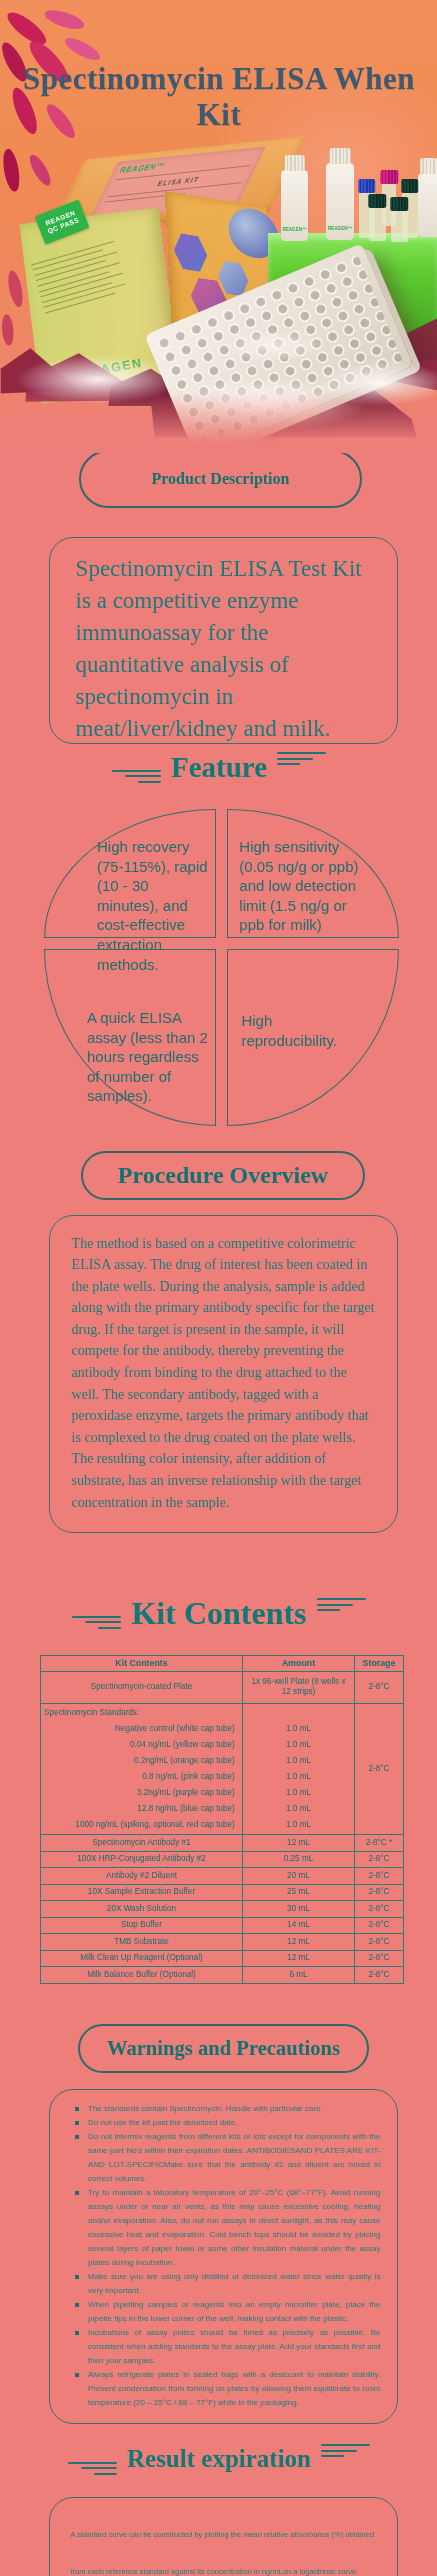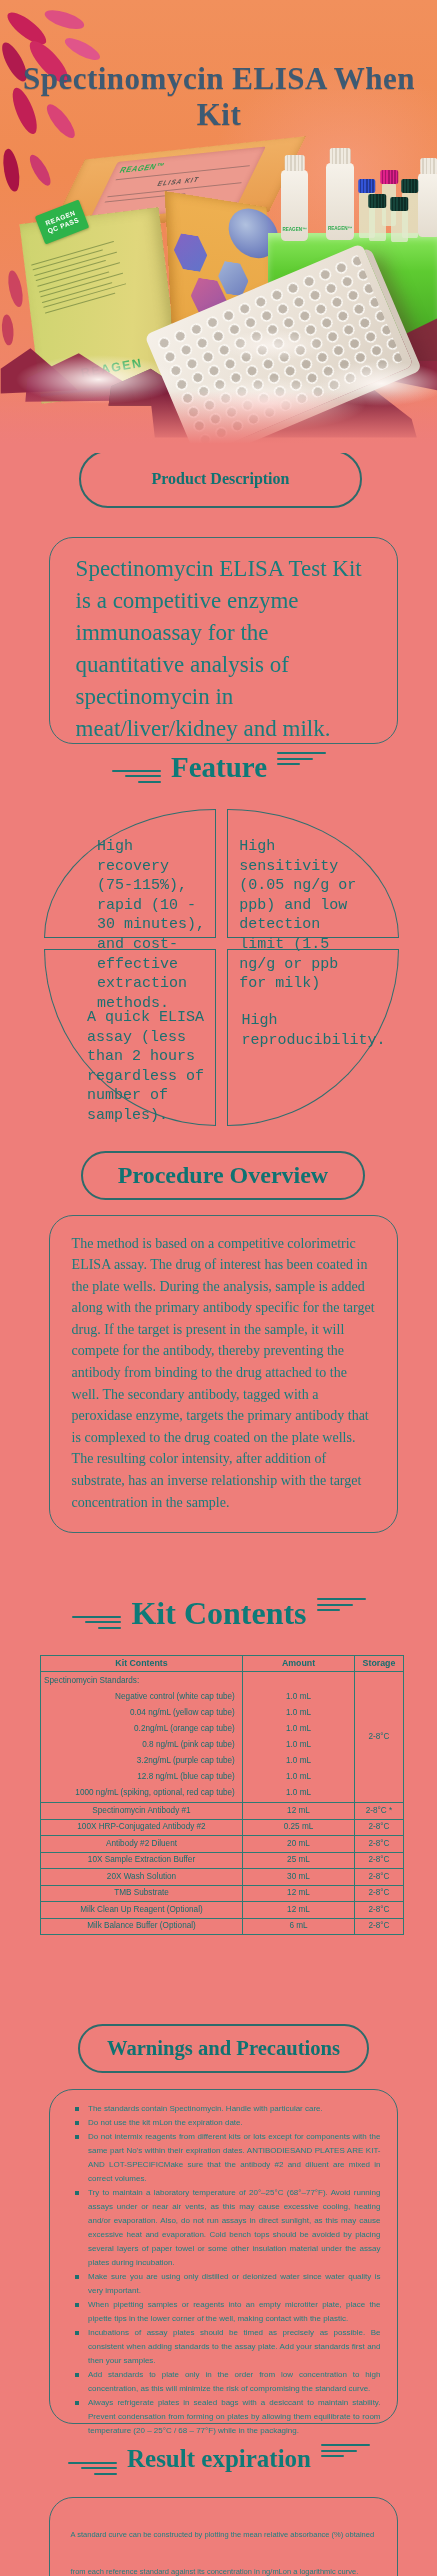--- a/index.html
+++ b/index.html
@@ -107,21 +107,21 @@
   .deco.dright{align-items:flex-start;margin-bottom:17.5px;}
   .deco i:nth-child(1){width:49px;}.deco i:nth-child(2){width:36px;}.deco i:nth-child(3){width:23px;}
 
   
   .quadrants{position:absolute;left:44px;top:809px;width:355px;height:316px;}
   .quad{position:absolute;border:1px solid #2f6f6f;}
   .q-tl{left:0;top:0;width:172px;height:129px;border-top-left-radius:172px 129px;}
   .q-tr{left:183px;top:0;width:172px;height:129px;border-top-right-radius:172px 129px;}
   .q-bl{left:0;top:140px;width:172px;height:177px;border-bottom-left-radius:172px 177px;}
   .q-br{left:183px;top:140px;width:172px;height:177px;border-bottom-right-radius:172px 177px;}
-  .quad p{position:absolute;margin:0;font-family:Liberation Mono, monospace;font-size:15px;line-height:19.6px;color:#1c7070;}
+  .quad p{position:absolute;margin:0;font-family:Liberation Sans, sans-serif;font-size:15px;line-height:19.6px;color:#1c7070;}
   .q-tl p{left:52px;top:27px;width:117px;}
   .q-tr p{left:11.3px;top:27px;width:129px;}
   .q-bl p{left:42px;top:58px;width:124px;}
   .q-br p{left:13.4px;top:61px;width:129px;}
 
   
   .kit-table{position:absolute;left:40px;top:1655px;border-collapse:collapse;table-layout:fixed;width:364px;}
   .kit-table th,.kit-table td{border:1px solid #2e7a74;color:#156f6f;text-align:center;vertical-align:middle;
         font:8.2px/1.25 "Liberation Sans",sans-serif;padding:1px 3.1px;}
   .kit-table th{font-weight:bold;font-size:8.8px;height:15.5px;}
@@ -309,20 +309,25 @@
         <col style="width:202px;">
         <col style="width:112px;">
         <col style="width:49px;">
       </colgroup>
     <tbody>
         <tr>
           <th>Kit Contents</th>
           <th>Amount</th>
           <th>Storage</th>
         </tr>
+        <tr class="h-plate">
+          <td>Spectinomycin-coated Plate</td>
+          <td>1x 96-well Plate (8 wells x 12 strips)</td>
+          <td>2-8°C</td>
+        </tr>
         <tr>
           <td class="std-names">
             <div class="slabel">Spectinomycin Standards:</div>
             <div class="sitem">Negative control (white cap tube)</div>
             <div class="sitem">0.04 ng/mL (yellow cap tube)</div>
             <div class="sitem">0.2ng/mL (orange cap tube)</div>
             <div class="sitem">0.8 ng/mL (pink cap tube)</div>
             <div class="sitem">3.2ng/mL (purple cap tube)</div>
             <div class="sitem">12.8 ng/mL (blue cap tube)</div>
             <div class="sitem">1000 ng/mL (spiking, optional, red cap tube)</div>
@@ -358,20 +363,25 @@
           <td>10X Sample Extraction Buffer</td>
           <td>25 mL</td>
           <td>2-8°C</td>
         </tr>
         <tr class="h-item">
           <td>20X Wash Solution</td>
           <td>30 mL</td>
           <td>2-8°C</td>
         </tr>
         <tr class="h-item">
+          <td>Stop Buffer</td>
+          <td>14 mL</td>
+          <td>2-8°C</td>
+        </tr>
+        <tr class="h-item">
           <td>TMB Substrate</td>
           <td>12 mL</td>
           <td>2-8°C</td>
         </tr>
         <tr class="h-item">
           <td>Milk Clean Up Reagent (Optional)</td>
           <td>12 mL</td>
           <td>2-8°C</td>
         </tr>
         <tr class="h-item">
@@ -381,27 +391,26 @@
         </tr>
       </tbody>
   </table>
 
   <div class="badge badge-wp">
     <h2>Warnings and Precautions</h2>
   </div>
   <div class="panel panel-warn">
     <ul>
         <li>The standards contain Spectinomycin. Handle with particular care.</li>
-        <li>Do not use the kit mLon the expiration date.</li>
+        <li>Do not use the kit past the deionized date.</li>
         <li>Do not intermix reagents from different kits or lots except for components with the same part No's within their expiration dates.  ANTIBODIESAND PLATES ARE KIT-AND LOT-SPECIFICMake sure that the antibody #2 and diluent are mixed in correct volumes.</li>
         <li>Try to maintain a laboratory temperature of 20°–25°C (68°–77°F). Avoid running assays under or near air vents, as this may cause excessive cooling, heating and/or evaporation. Also, do not run assays in direct sunlight, as this may cause excessive heat and evaporation. Cold bench tops should be avoided by placing several layers of paper towel or some other insulation material under the assay plates during incubation.</li>
         <li>Make sure you are using only distilled or deionized water since water quality is very important.</li>
         <li>When pipetting samples or reagents into an empty microtiter plate, place the pipette tips in the lower corner of the well, making contact with the plastic.</li>
         <li>Incubations of assay plates should be timed as precisely as possible. Be consistent when adding standards to the assay plate. Add your standards first and then your samples.</li>
-        <li>Add standards to plate only in the order from low concentration to high concentration, as this will minimize the risk of compromising the standard curve.</li>
         <li>Always refrigerate plates in sealed bags with a desiccant to maintain stability. Prevent condensation from forming on plates by allowing them equilibrate to room temperature (20 – 25°C / 68 – 77°F) while in the packaging.</li>
       </ul>
   </div>
 
   <div class="sec-title st-result">
     <span class="deco dleft">
         <i></i>
         <i></i>
         <i></i>
       </span>

